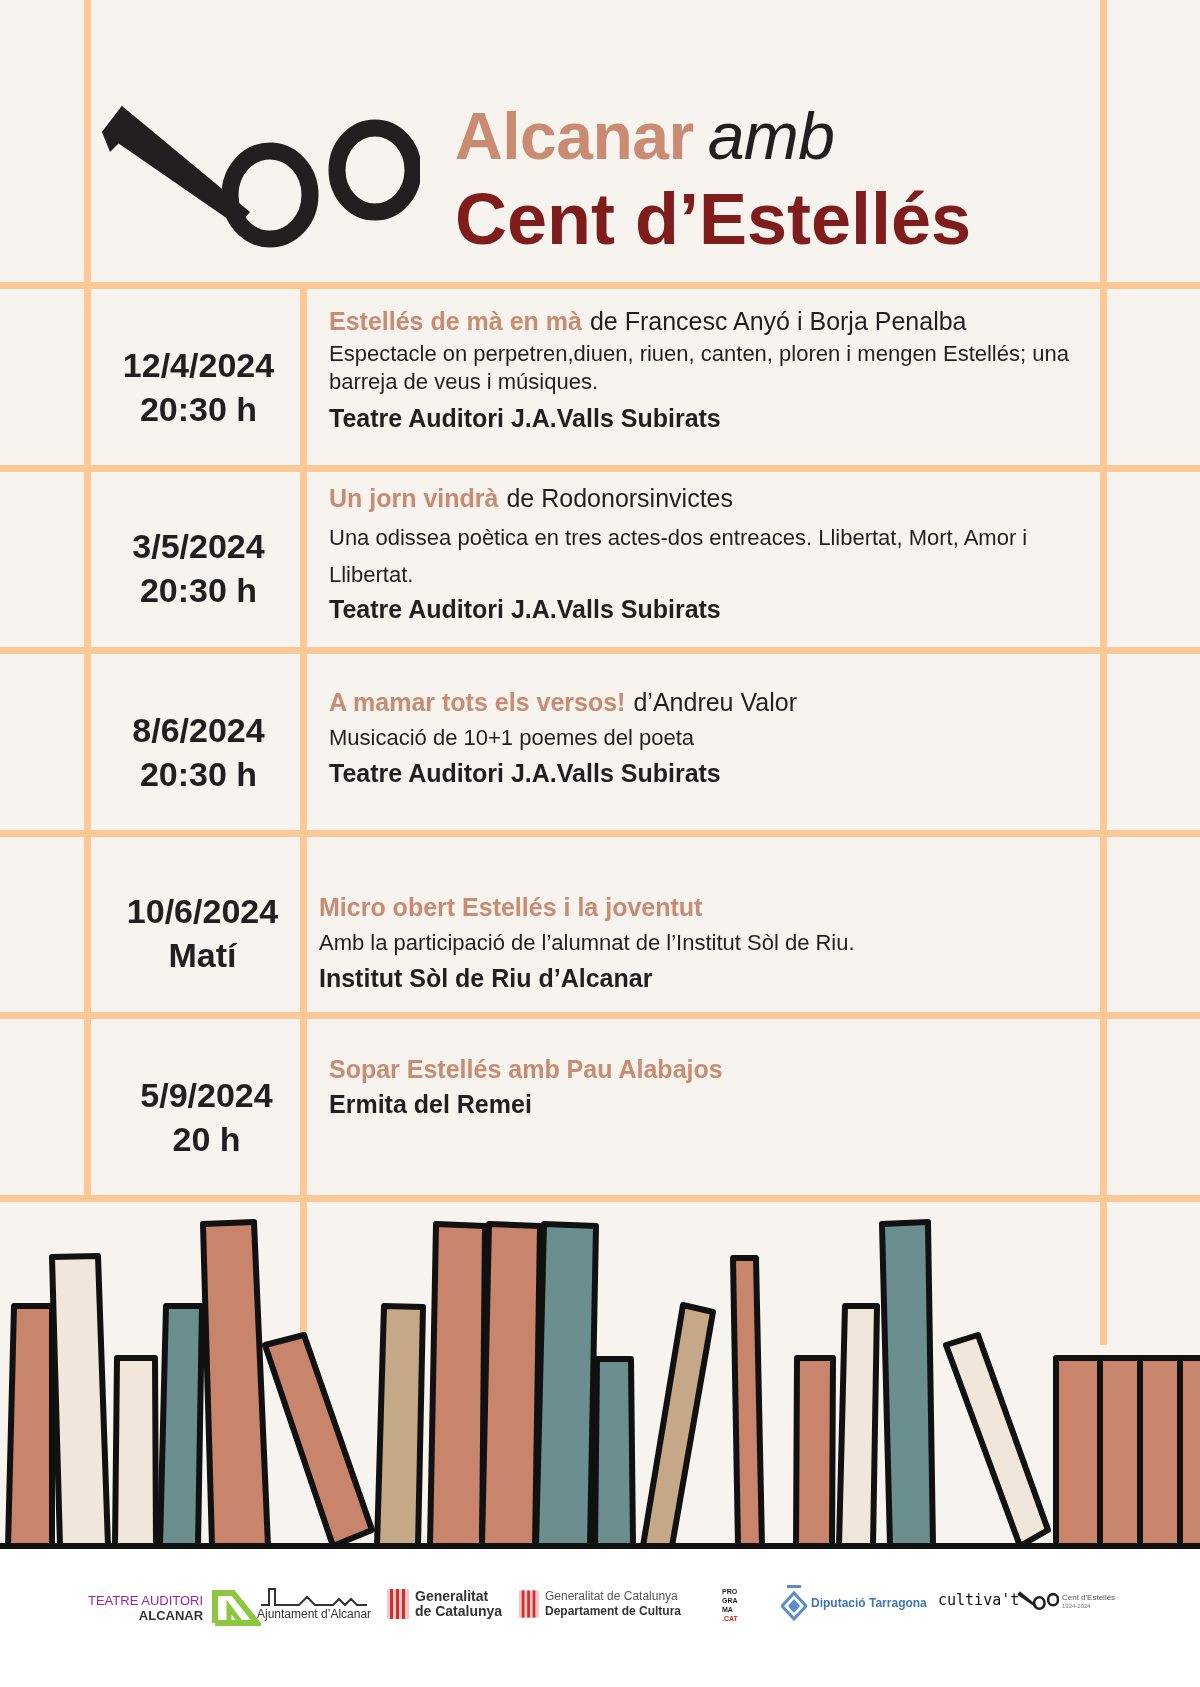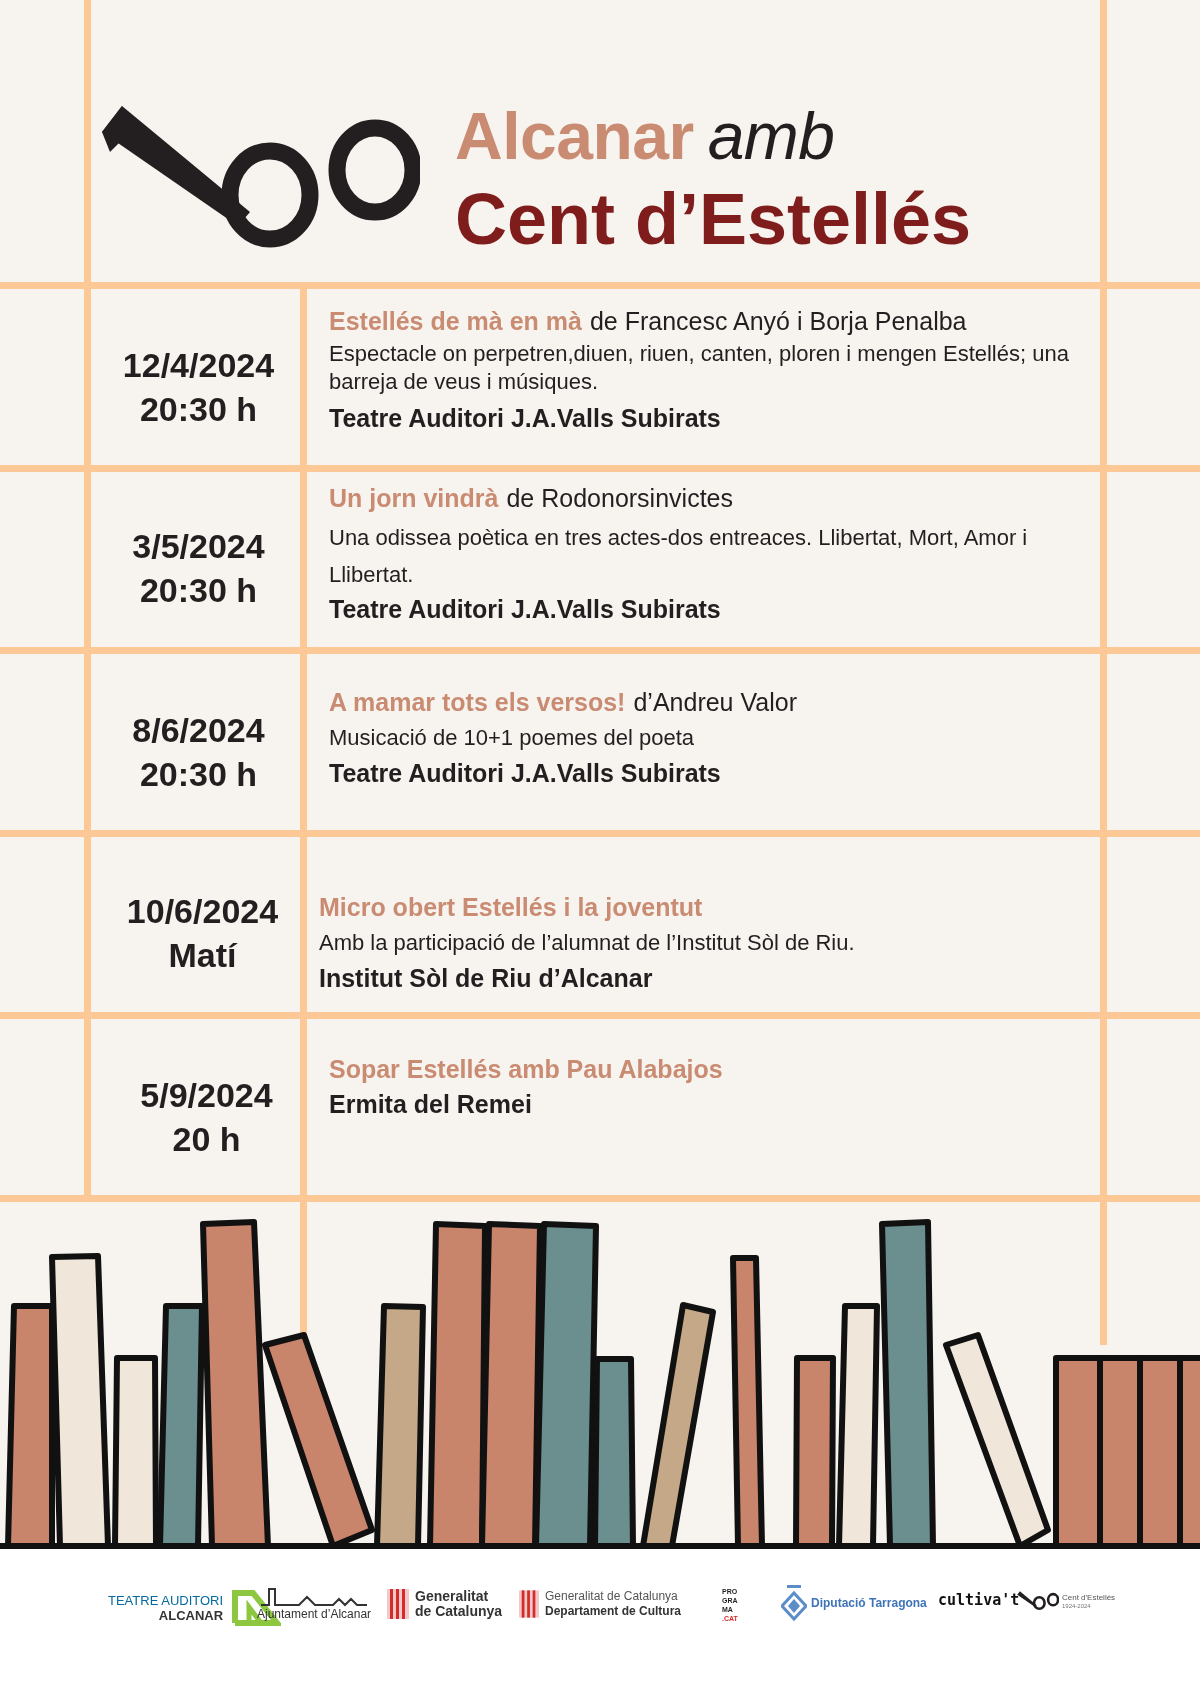--- a/index.html
+++ b/index.html
@@ -139,21 +139,21 @@
       <polygon points="1140,1358 1180,1358 1180,1546 1140,1546" fill="#c9846c"></polygon>
       <polygon points="1180,1358 1210,1358 1210,1546 1180,1546" fill="#c9846c"></polygon>
     </g>
     <rect x="0" y="1543" width="1200" height="6" fill="#111"></rect>
   </svg>
 </div>
 
 <div id="footer">
   <div class="logo-item" style="left:88px;">
     <div style="text-align:right;margin-right:8px;">
-      <div class="fl-text" style="color:#0369a1;margin-left:20px;">TEATRE AUDITORI</div>
+      <div class="fl-text" style="color:#a21caf;">TEATRE AUDITORI</div>
       <div class="fl-text" style="font-weight:bold;color:#333;">ALCANAR</div>
     </div>
     <svg width="50" height="38" viewBox="0 0 50 38">
       <polyline points="4,34 4,4 22,4 46,34 4,34" fill="none" stroke="#8dc63f" stroke-width="6"></polyline>
       <polyline points="18,34 18,18 30,34" fill="none" stroke="#8dc63f" stroke-width="5"></polyline>
     </svg>
   </div>
 
   <div class="logo-item" style="left:257px;top:36px;flex-direction:column;align-items:center;">
     <svg width="110" height="22" viewBox="0 0 110 22">
@@ -198,21 +198,21 @@
   <div class="logo-item" style="left:781px;top:36px;">
     <svg width="26" height="36" viewBox="0 0 26 36">
       <rect x="6" y="0" width="14" height="3" fill="#5b8dc9"></rect>
       <polygon points="13,8 25,21 13,34 1,21" fill="none" stroke="#5b8dc9" stroke-width="3"></polygon>
       <polygon points="13,14 19,21 13,28 7,21" fill="#5b8dc9"></polygon>
     </svg>
     <div class="fl-text" style="margin-left:4px;color:#3f74b8;font-weight:bold;font-size:12px;">Diputació Tarragona</div>
   </div>
 
   <div class="logo-item" style="left:938px;top:42px;">
-    <div style="font-family:'DejaVu Sans Mono', monospace;font-size:15px;color:#111;font-weight:bold;">cultiva't</div>
+    <div style="font-family:'DejaVu Sans Mono', monospace;font-size:15px;color:#111;">cultiva't</div>
   </div>
 
   <div class="logo-item" style="left:1017px;top:40px;">
     <svg width="42" height="24" viewBox="0 0 320 160">
       <polygon points="2,32 22,6 150,112 138,126" fill="#231f20"></polygon>
       <ellipse cx="170" cy="95" rx="40" ry="44" fill="none" stroke="#231f20" stroke-width="20"></ellipse>
       <ellipse cx="275" cy="70" rx="38" ry="42" fill="none" stroke="#231f20" stroke-width="20"></ellipse>
     </svg>
     <div style="margin-left:3px;">
       <div style="font-size:8px;color:#555;line-height:9px;">Cent d'Estellés</div>

